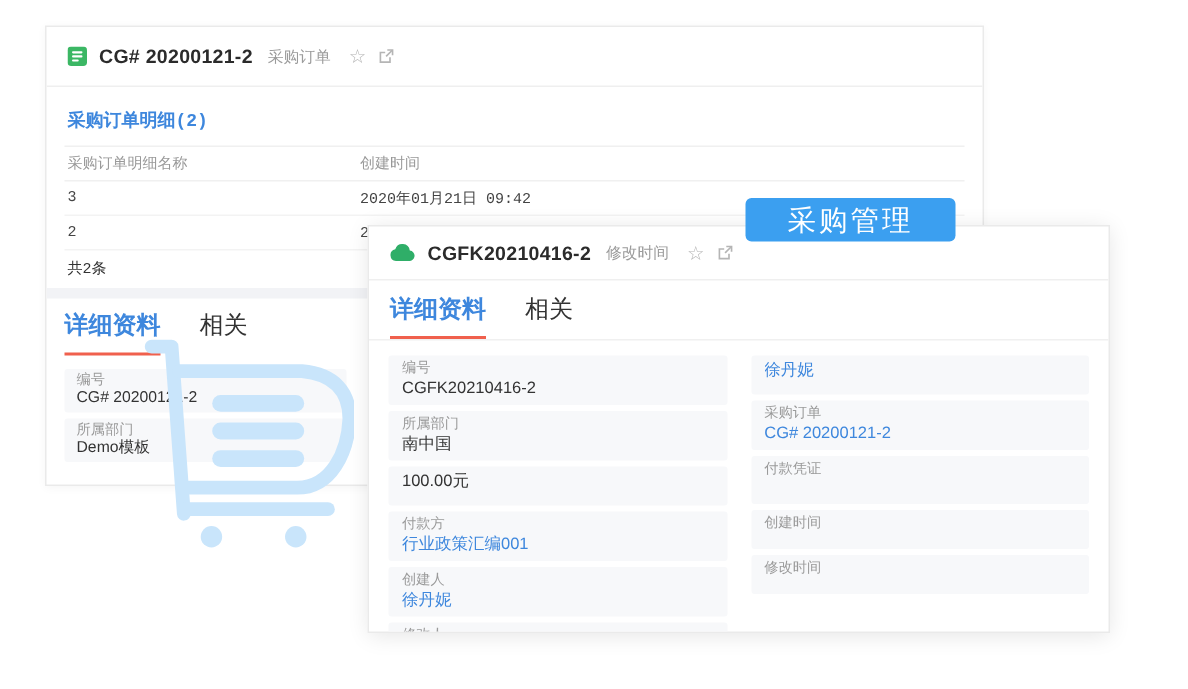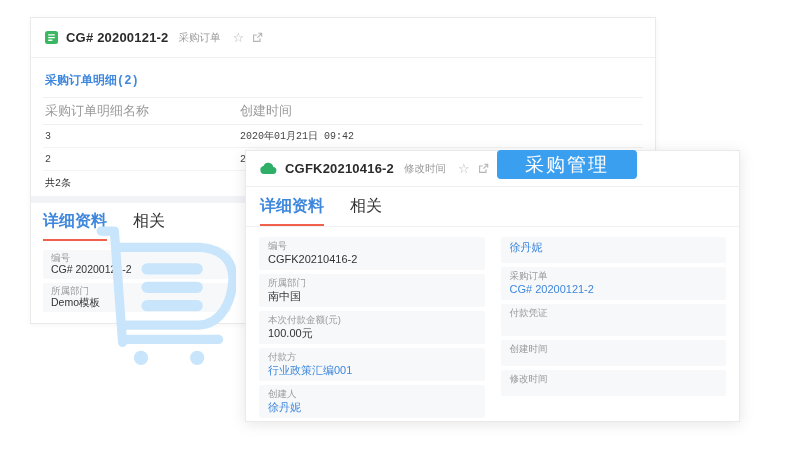--- a/index.html
+++ b/index.html
@@ -19,21 +19,21 @@
   .doc-icon { width:13px; height:13px; flex:0 0 13px; margin-right:8px; }
   .cloud-icon { width:17px; height:13px; flex:0 0 17px; margin-right:8px; }
   .card-title { font-size:13px; font-weight:bold; color:#2b2b2b; letter-spacing:.2px; }
   .card-type  { font-size:10.5px; color:#9b9b9b; margin-left:10px; }
   .star { font-size:13px; color:#b5b5b5; margin-left:12px; line-height:1; cursor:pointer; }
   .share { margin-left:8px; display:inline-flex; cursor:pointer; }
 
   .panel { padding:10px 12px 0 12px;font-family:Liberation Mono, monospace; }
   .section-title { font-size:12px; font-weight:bold; color:#3e87dd; margin:4px 0 8px 2px; }
   table.detail { border-collapse:collapse; width:100%; table-layout:fixed; }
-  table.detail th { font-size:13px; font-weight:normal; color:#999; text-align:left;
+  table.detail th { font-size:10px; font-weight:normal; color:#999; text-align:left;
                     padding:4px 2px; border-top:1px solid #f0f0f0; border-bottom:1px solid #f0f0f0;margin-left:48px; }
   table.detail td { font-size:10px; color:#444; padding:4px 2px; border-bottom:1px solid #f3f3f3; }
   table.detail .col-name { width:195px; }
   td.link-cell { color:#3e87dd; cursor:pointer; }
   .summary { font-size:10px; color:#333; padding:5px 2px 6px 2px; }
 
   .gap-band { height:7px; background:#f2f3f6; width:100%; }
 
   .tabs { display:flex; align-items:flex-end; padding:8px 12px 0 12px; gap:26px; }
   .front-card .tabs { padding:9px 14px 0 14px; border-bottom:1px solid #f0f0f0; }
@@ -47,21 +47,21 @@
   .field .label { font-size:9.5px; line-height:11px; color:#9a9a9a; }
   .field .value { font-size:10.5px; line-height:13px; color:#333; min-height:13px;
                   white-space:nowrap; overflow:hidden; }
   .field .value.link { color:#3e87dd; cursor:pointer; }
 
   .fgrid { display:grid; grid-template-columns:1fr 1fr; column-gap:16px; padding:10px 13px 0 13px; }
   .front-card .field { padding:3px 9px 4px 9px; min-height:26px; margin-bottom:4px; }
   .front-card .field .label { font-size:9.5px; line-height:12px; }
   .front-card .field .value { font-size:11px; line-height:14px; }
 
-  .badge { position:absolute; left:497px; top:150px; width:140px; height:29px; z-index:4;
+  .badge { position:absolute; left:497px; top:132px; width:140px; height:29px; z-index:4;
            background:#3b9ff0; border-radius:4px; color:#fff; font-size:19px;
            display:flex; align-items:center; justify-content:center; letter-spacing:2px; }
 
   .cart { position:absolute; left:96px; top:226px; width:140px; height:140px; z-index:2;
           pointer-events:none; }
 </style>
 </head>
 <body>
 
 <div class="stage">
@@ -172,21 +172,20 @@
       <div class="fcol">
         <div class="field">
           <div class="label">编号</div>
           <div class="value">CGFK20210416-2</div>
         </div>
         <div class="field">
           <div class="label">所属部门</div>
           <div class="value">南中国</div>
         </div>
         <div class="field">
-          <div class="label">本次付款金额(元)</div>
           <div class="value">100.00元</div>
         </div>
         <div class="field">
           <div class="label">付款方</div>
           <div class="value link">行业政策汇编001</div>
         </div>
         <div class="field">
           <div class="label">创建人</div>
           <div class="value link">徐丹妮</div>
         </div>

